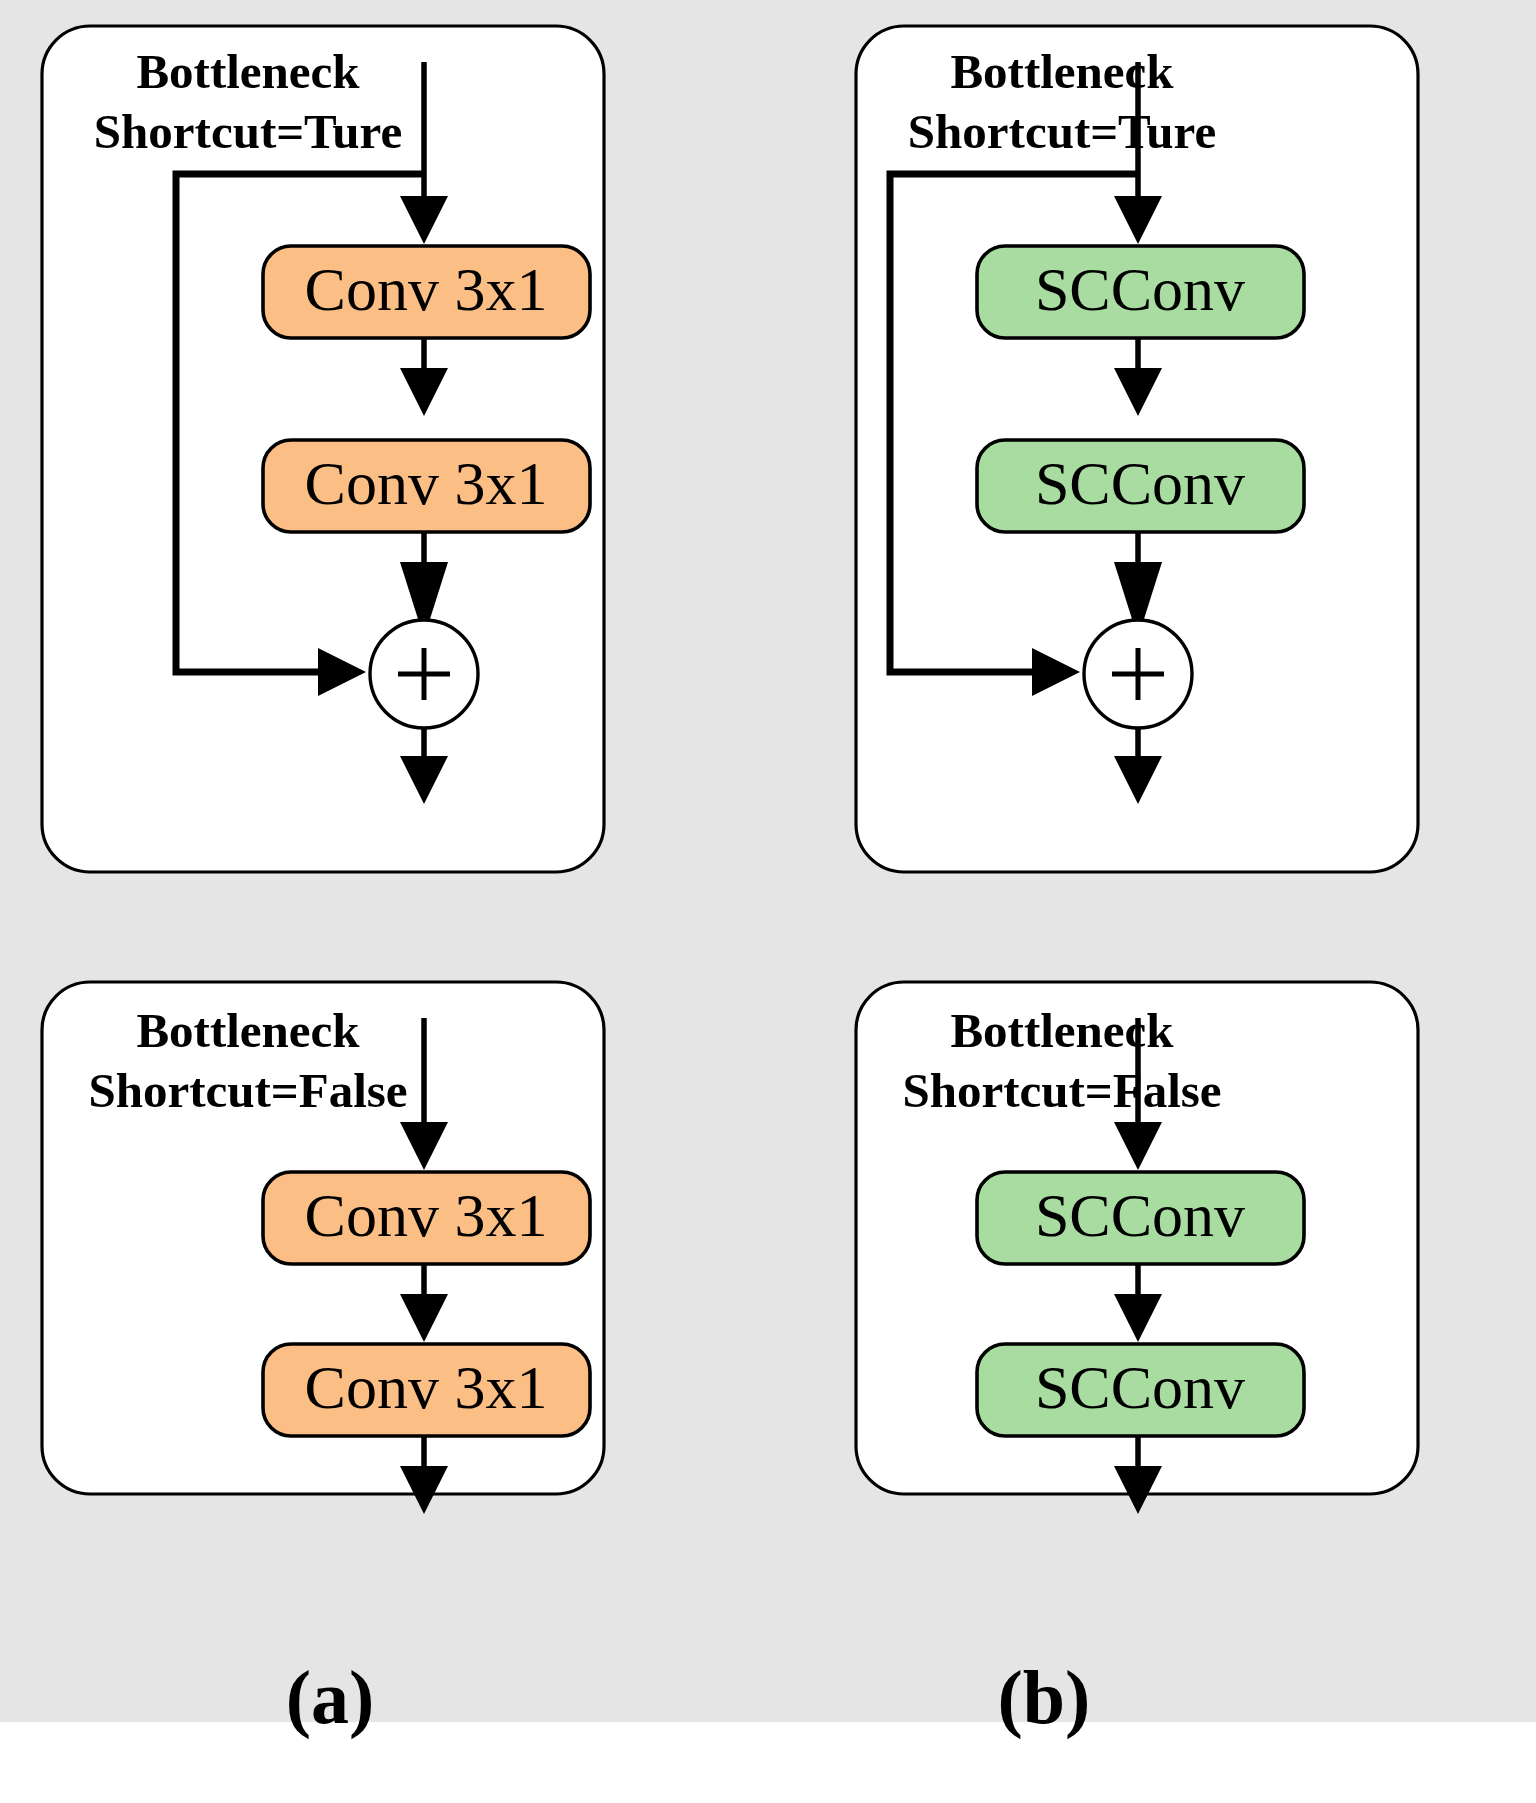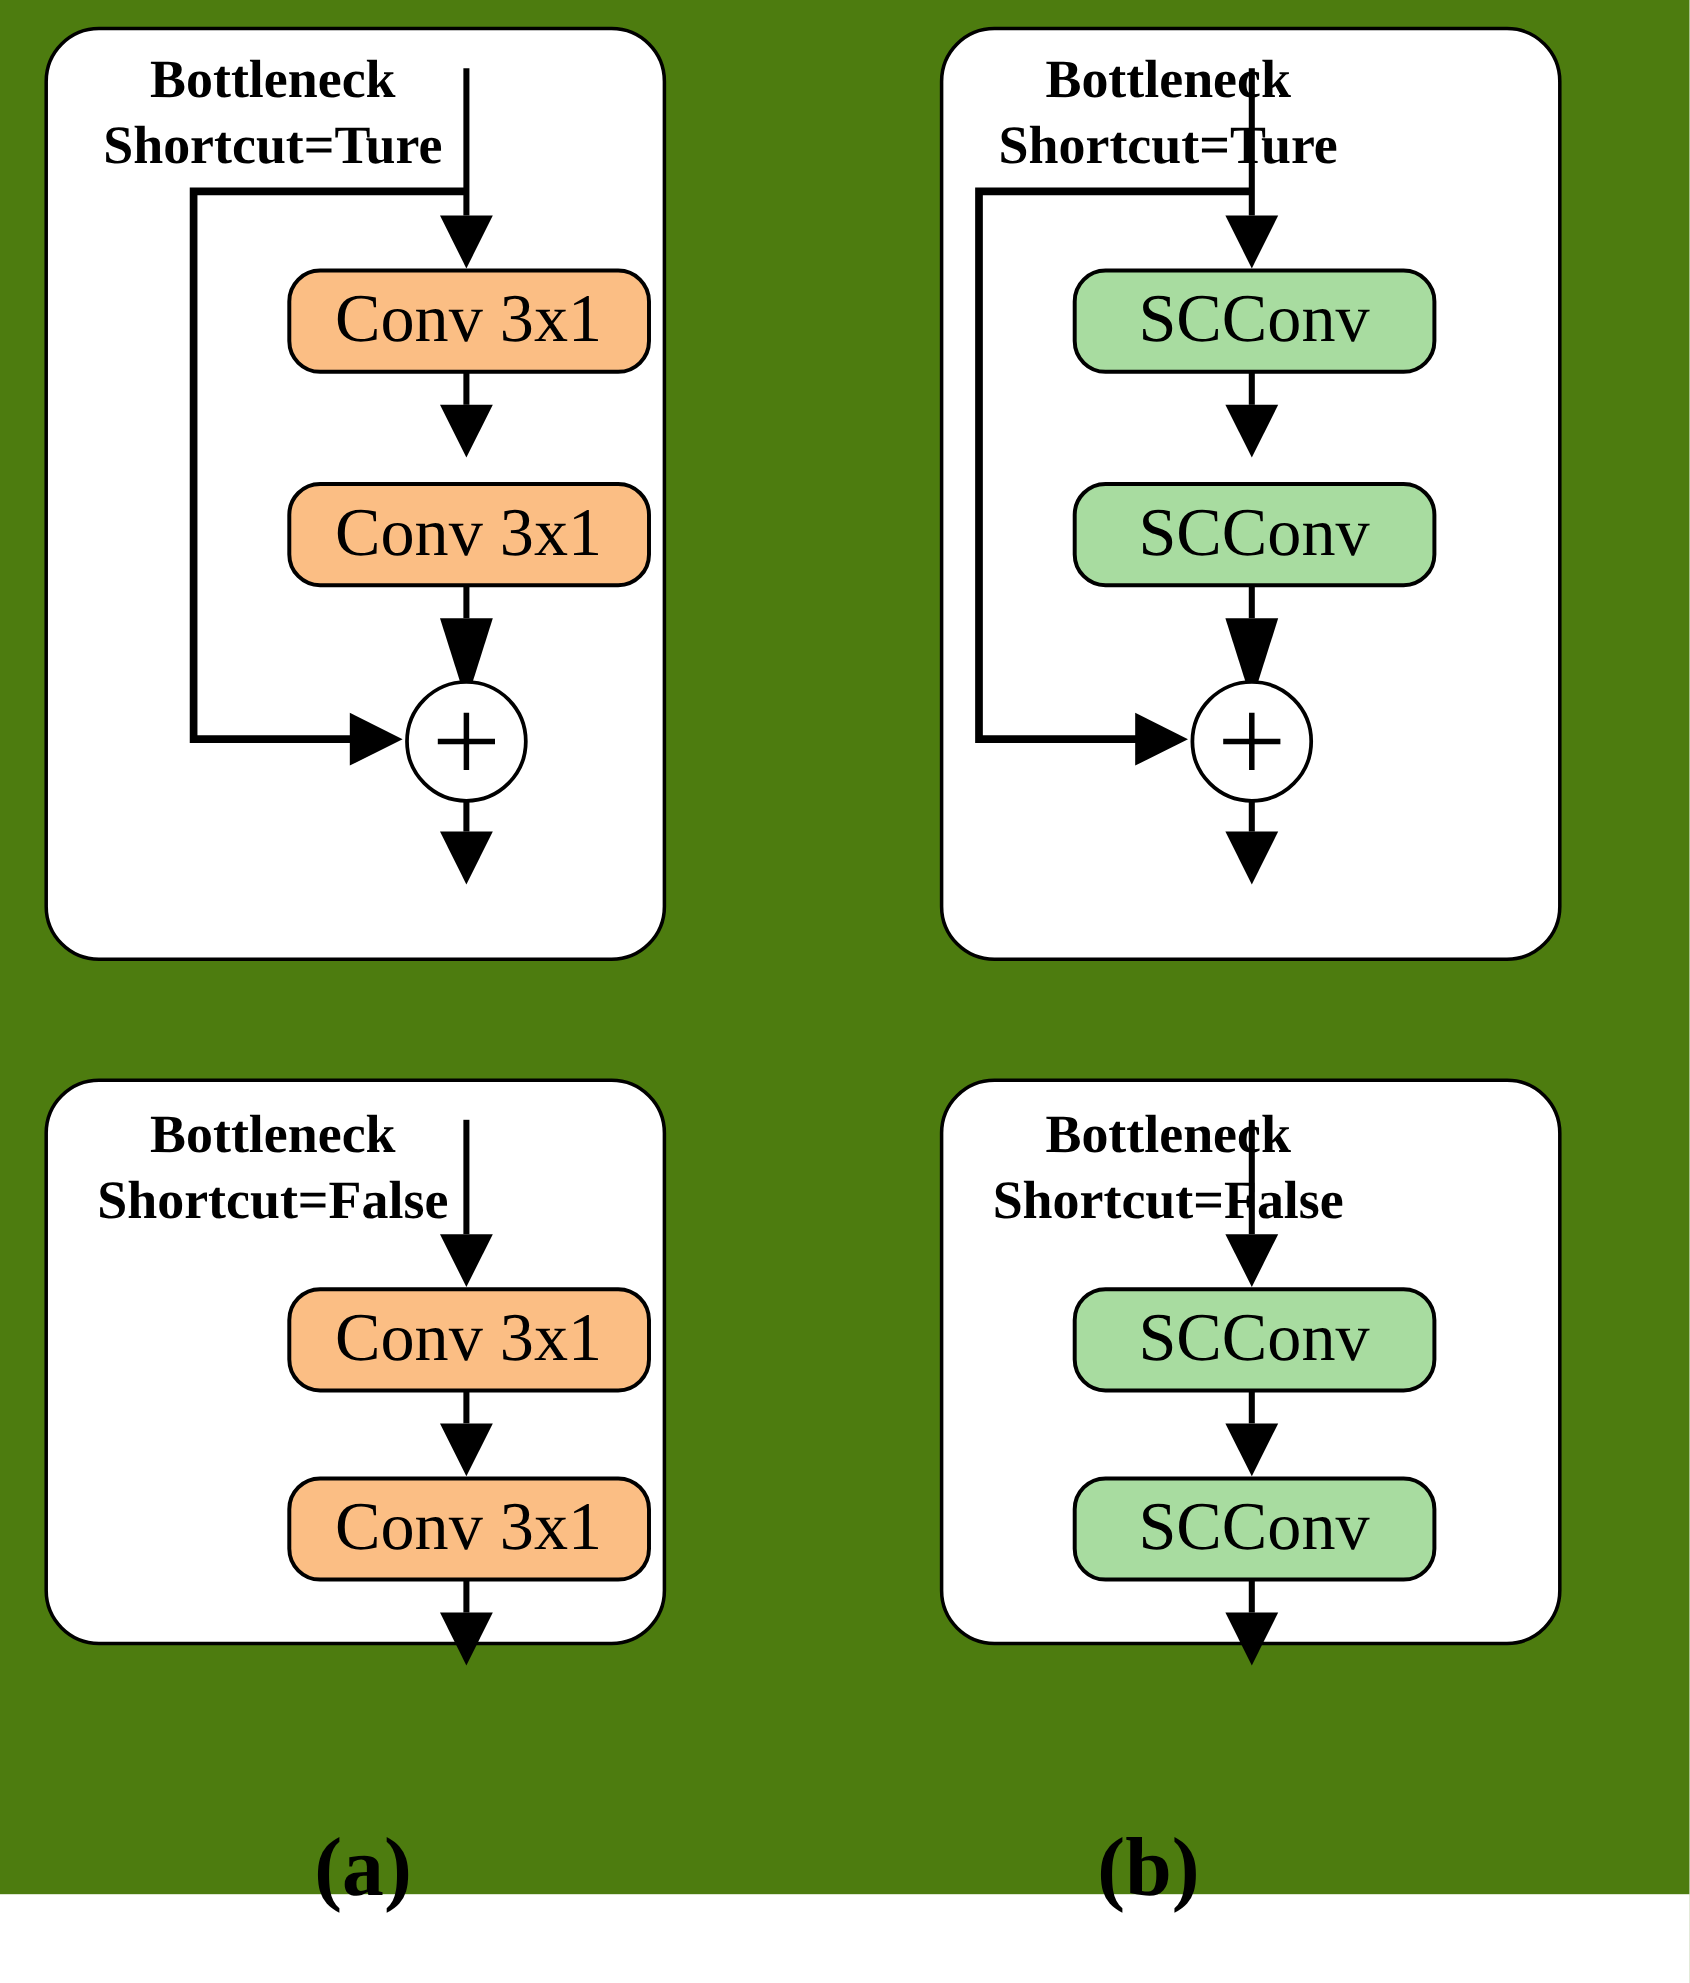--- a/index.html
+++ b/index.html
@@ -10,21 +10,21 @@
   body {
     width: 1536px;
     height: 1803px;
     font-family: "Liberation Serif", "DejaVu Serif", serif;
     overflow: hidden;
   }
   #figure {
     position: relative;
     width: 1536px;
     height: 1722px;
-    background: #4d7c0f;
+    background: #e5e5e5;
   }
   svg.diagram {
     position: absolute;
     top: 0;
     left: 0;
     width: 1536px;
     height: 1803px;
     display: block;
   }
   .panel-outline {

